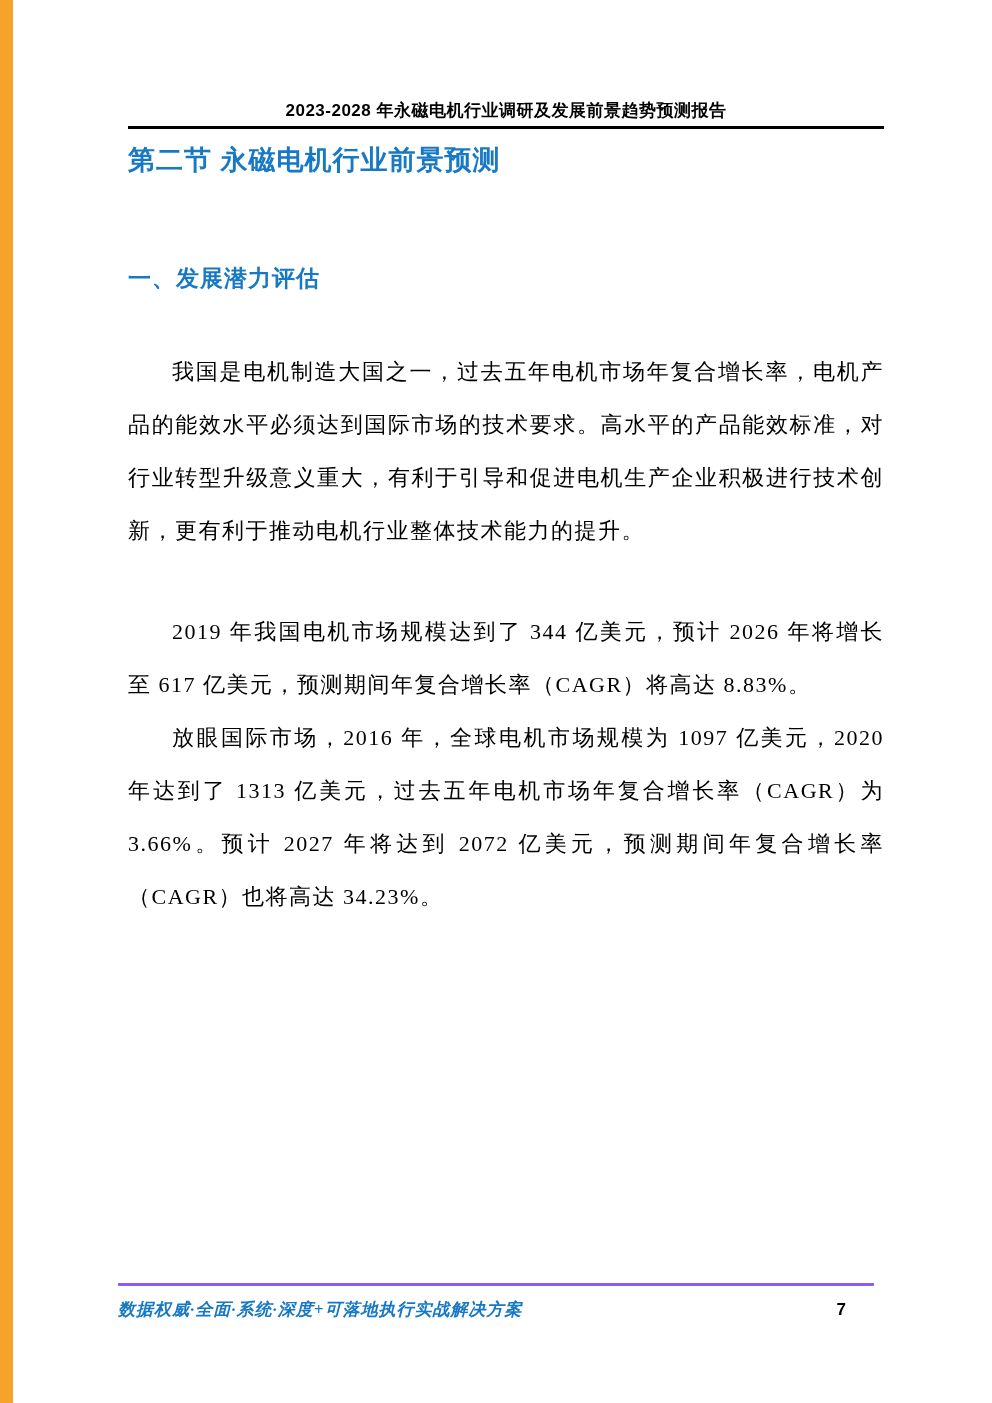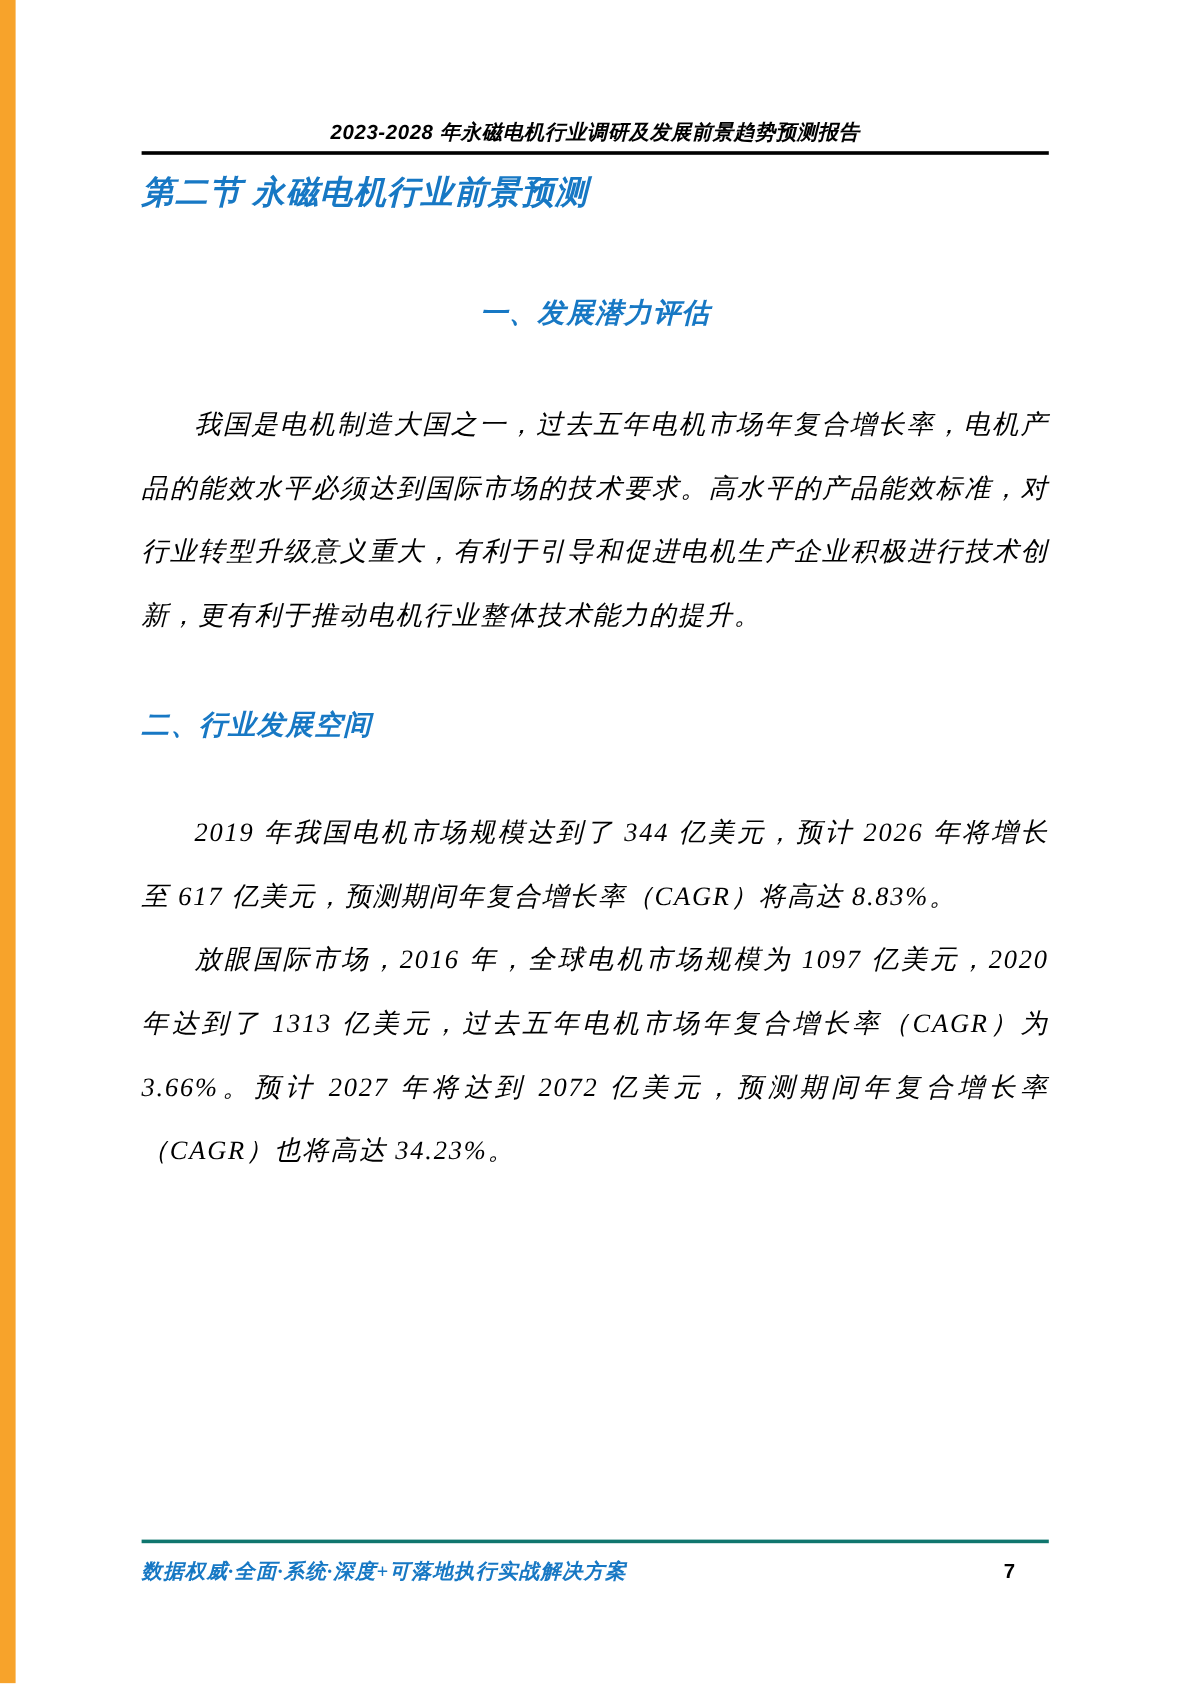--- a/index.html
+++ b/index.html
@@ -13,24 +13,23 @@
     color: #000000;
   }
   .accent-bar {
     position: absolute;
     left: 0; top: 0;
     width: 13px; height: 100%;
     background: #F7A32B;
   }
   .content {
     position: absolute;
-    left: 118px;
+    left: 128px;
     width: 756px;
     top: 0;
-    font-style: italic;
   }
   .report-header {
     margin-top: 100px;
     text-align: center;
     font-family: "Liberation Sans", "DejaVu Sans", sans-serif;
     font-weight: bold;
     font-size: 17px;
     line-height: 22px;
     letter-spacing: 0.5px;
     color: #000000;
@@ -52,42 +51,42 @@
   }
   .section-heading {
     margin: 0;
     font-family: "Liberation Sans", "DejaVu Sans", sans-serif;
     font-weight: bold;
     font-size: 23px;
     line-height: 30px;
     color: #1778C4;
     letter-spacing: 1px;
   }
-  .section-heading.first { margin-top: 62px; text-align: center; }
+  .section-heading.first { margin-top: 80px; }
   .section-heading.second { margin-top: 50px; }
   .body-para {
     margin: 0;
     font-size: 22px;
     line-height: 53px;
     letter-spacing: 1.5px;
     text-align: justify;
     text-justify: inter-ideograph;
     text-indent: 2em;
     color: #000000;
   }
   .body-para.p1 { margin-top: 54px; }
   .body-para.p2 { margin-top: 52px; }
   .body-para.p3 { margin-top: 48px; }
   .body-para.p4 { margin-top: 0; }
   .footer {
     position: absolute;
     left: 118px;
     width: 756px;
     top: 1283px;
-    border-top: 3px solid #0f766e;
+    border-top: 3px solid #8b5cf6;
     padding-top: 12px;
     display: flex;
     justify-content: space-between;
     align-items: baseline;
   }
   .footer-slogan {
     font-family: "Liberation Serif", "DejaVu Serif", serif;
     font-weight: bold;
     font-style: italic;
     font-size: 17px;
@@ -112,21 +111,20 @@
     <div class="report-header">2023-2028 年永磁电机行业调研及发展前景趋势预测报告</div>
     <div class="header-rule"></div>
 
     <h1 class="doc-title">第二节 永磁电机行业前景预测</h1>
 
     <h2 class="section-heading first">一、发展潜力评估</h2>
 
 
     <p class="body-para p2">我国是电机制造大国之一，过去五年电机市场年复合增长率，电机产品的能效水平必须达到国际市场的技术要求。高水平的产品能效标准，对行业转型升级意义重大，有利于引导和促进电机生产企业积极进行技术创新，更有利于推动电机行业整体技术能力的提升。</p>
 
-    <h2 class="section-heading second">二、行业发展空间</h2>
 
     <p class="body-para p3">2019 年我国电机市场规模达到了 344 亿美元，预计 2026 年将增长至 617 亿美元，预测期间年复合增长率（CAGR）将高达 8.83%。</p>
 
     <p class="body-para p4">放眼国际市场，2016 年，全球电机市场规模为 1097 亿美元，2020 年达到了 1313 亿美元，过去五年电机市场年复合增长率（CAGR）为 3.66%。预计 2027 年将达到 2072 亿美元，预测期间年复合增长率（CAGR）也将高达 34.23%。</p>
   </div>
 
   <div class="footer">
     <span class="footer-slogan">数据权威·全面·系统·深度+可落地执行实战解决方案</span>
     <span class="page-number">7</span>
   </div>

